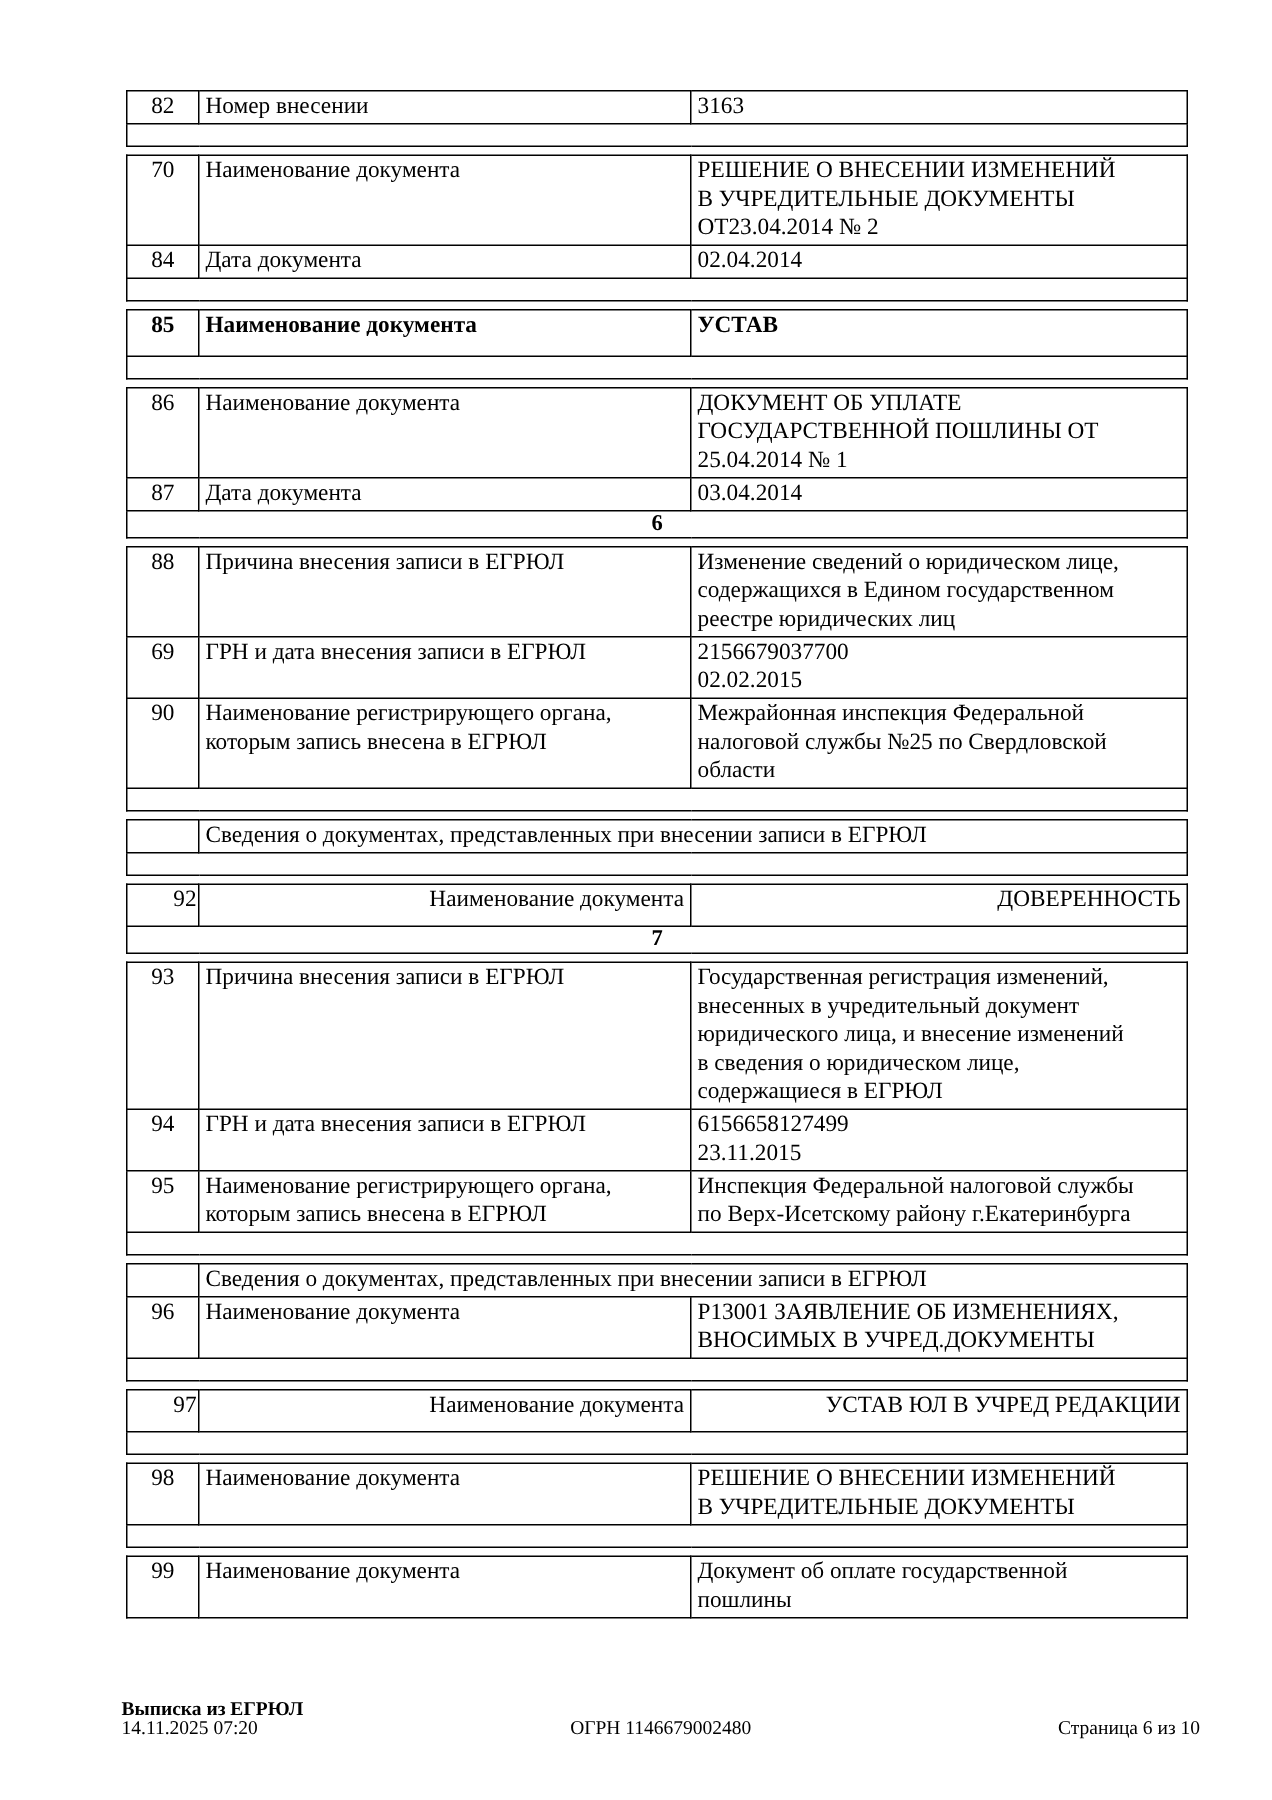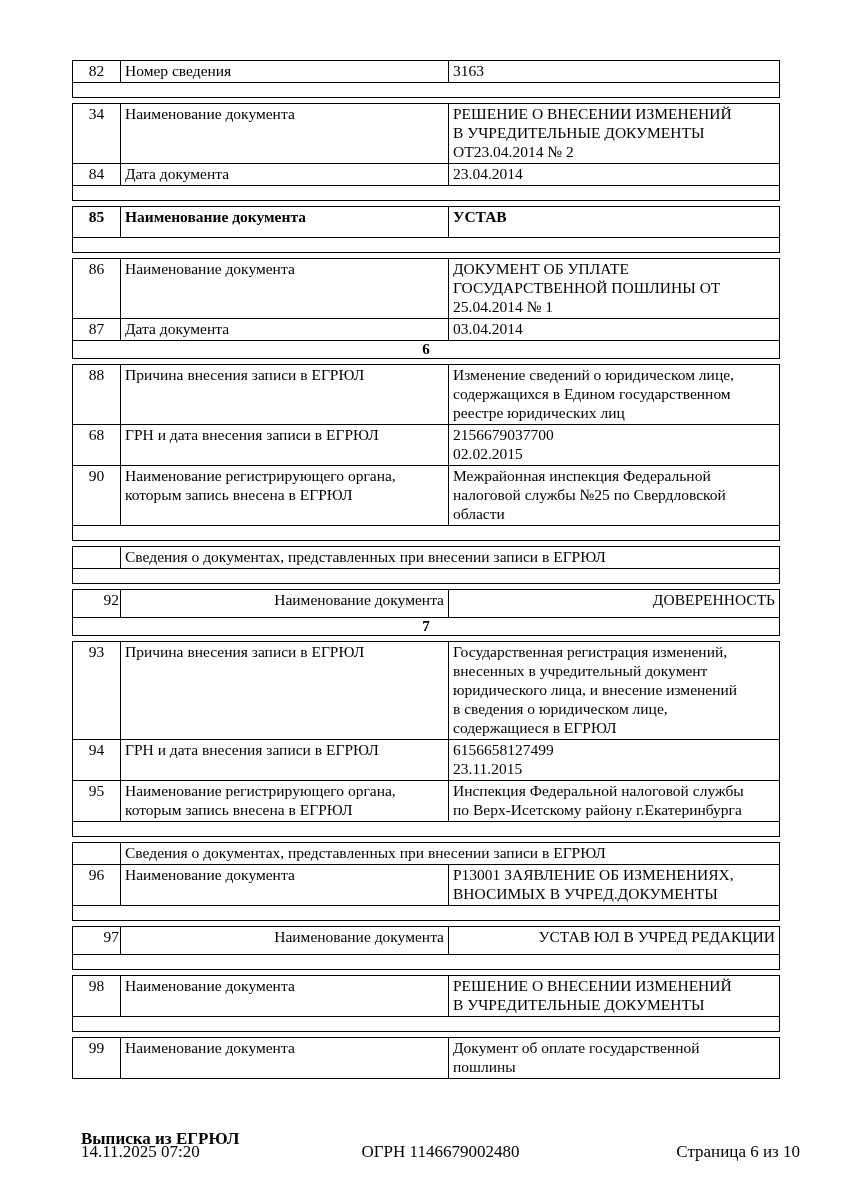--- a/index.html
+++ b/index.html
@@ -1,87 +1,87 @@
 <!DOCTYPE html>
 <html><head>
 <meta charset="utf-8">
 <style>
   html, body { margin:0; padding:0; }
   body {
     width:848px; height:1200px; position:relative;
     background:#ffffff; color:#000000;
     font-family:"Liberation Serif","DejaVu Serif",serif;
   }
-  .doc { position:absolute; left:72px; top:60px; width:707px; }
+  .doc { position:absolute; left:84px; top:60px; width:707px; }
   table.seg {
     border-collapse:collapse; table-layout:fixed;
     width:707px; margin:0 0 5px 0;
   }
   td {
     border:1px solid #000; vertical-align:top;
     padding:0 4px 2px 4px; font-size:15.5px; line-height:19px;
     white-space:pre-line; overflow:hidden; word-wrap:break-word;
   }
   td.c-num { text-align:center; padding:0 1px 2px 1px; }
   td.c-spacer { height:14px; padding:0; }
   td.c-section { text-align:center; font-weight:bold; height:17px; line-height:17px; padding:0; font-size:15px; }
   td.c-docs { }
   tr.h28 td { height:28px;font-weight:bold; }
   tr.h25 td { height:25px;text-align:right; }
   .footer {
     position:absolute; left:81px; top:1132px; width:719px;
     display:grid; grid-template-columns:1fr auto 1fr; align-items:end;
-    font-size:17px; line-height:13px;
+    font-size:13px; line-height:13px;
   }
   .f-left { text-align:left; }
   .f-left .b { font-weight:bold; }
   .f-center { text-align:center; }
   .f-right { text-align:right; }
 </style>
 </head>
 <body>
 
 <div class="doc">
 
   <table class="seg">
     <colgroup>
         <col style="width:48px">
         <col style="width:328px">
         <col style="width:331px">
       </colgroup>
     <tbody>
         <tr>
       <td class="c-num">82</td>
-      <td>Номер сведения</td>
+      <td>Номер внесении</td>
       <td>3163</td>
     </tr>
     <tr>
           <td class="c-spacer" colspan="3"></td>
         </tr>
   </tbody>
     </table>
 
   <table class="seg">
     <colgroup>
         <col style="width:48px">
         <col style="width:328px">
         <col style="width:331px">
       </colgroup>
     <tbody>
         <tr>
-      <td class="c-num">34</td>
+      <td class="c-num">70</td>
       <td>Наименование документа</td>
       <td>РЕШЕНИЕ О ВНЕСЕНИИ ИЗМЕНЕНИЙ
 В УЧРЕДИТЕЛЬНЫЕ ДОКУМЕНТЫ
 ОТ23.04.2014 № 2</td>
     </tr>
     <tr>
       <td class="c-num">84</td>
       <td>Дата документа</td>
-      <td>23.04.2014</td>
+      <td>02.04.2014</td>
     </tr>
     <tr>
           <td class="c-spacer" colspan="3"></td>
         </tr>
   </tbody>
     </table>
 
   <table class="seg">
     <colgroup>
         <col style="width:48px">
@@ -133,21 +133,21 @@
       </colgroup>
     <tbody>
         <tr>
       <td class="c-num">88</td>
       <td>Причина внесения записи в ЕГРЮЛ</td>
       <td>Изменение сведений о юридическом лице,
 содержащихся в Едином государственном
 реестре юридических лиц</td>
     </tr>
     <tr>
-      <td class="c-num">68</td>
+      <td class="c-num">69</td>
       <td>ГРН и дата внесения записи в ЕГРЮЛ</td>
       <td>2156679037700
 02.02.2015</td>
     </tr>
     <tr>
       <td class="c-num">90</td>
       <td>Наименование регистрирующего органа,
 которым запись внесена в ЕГРЮЛ</td>
       <td>Межрайонная инспекция Федеральной
 налоговой службы №25 по Свердловской

